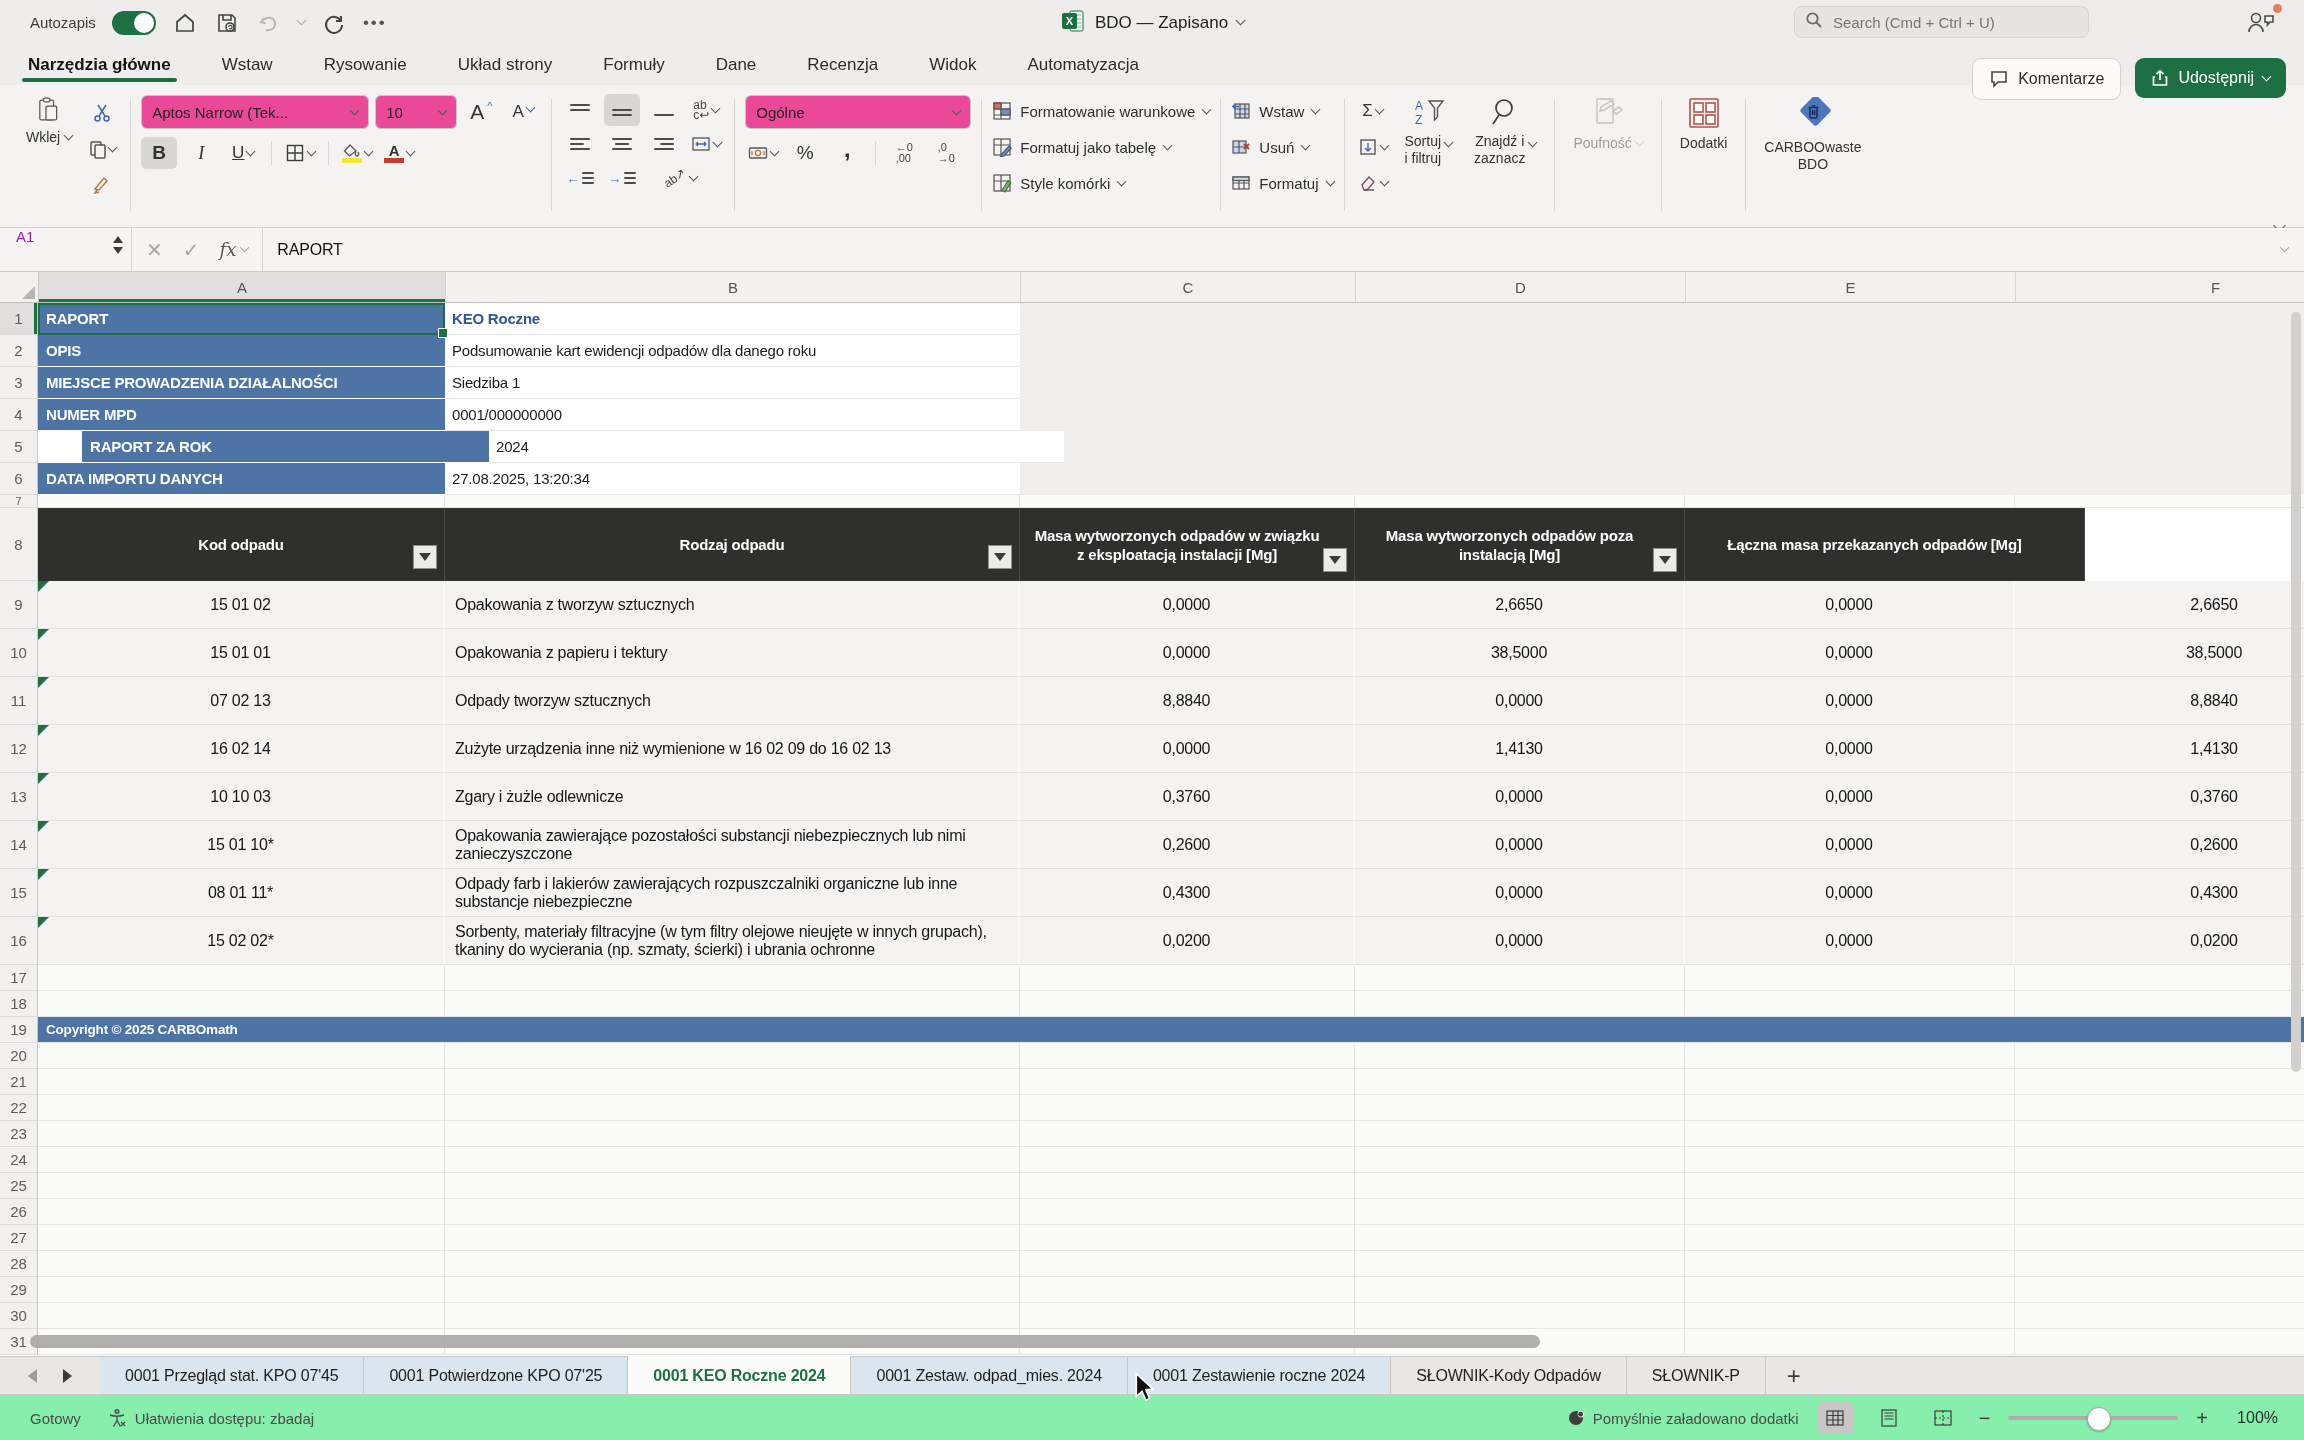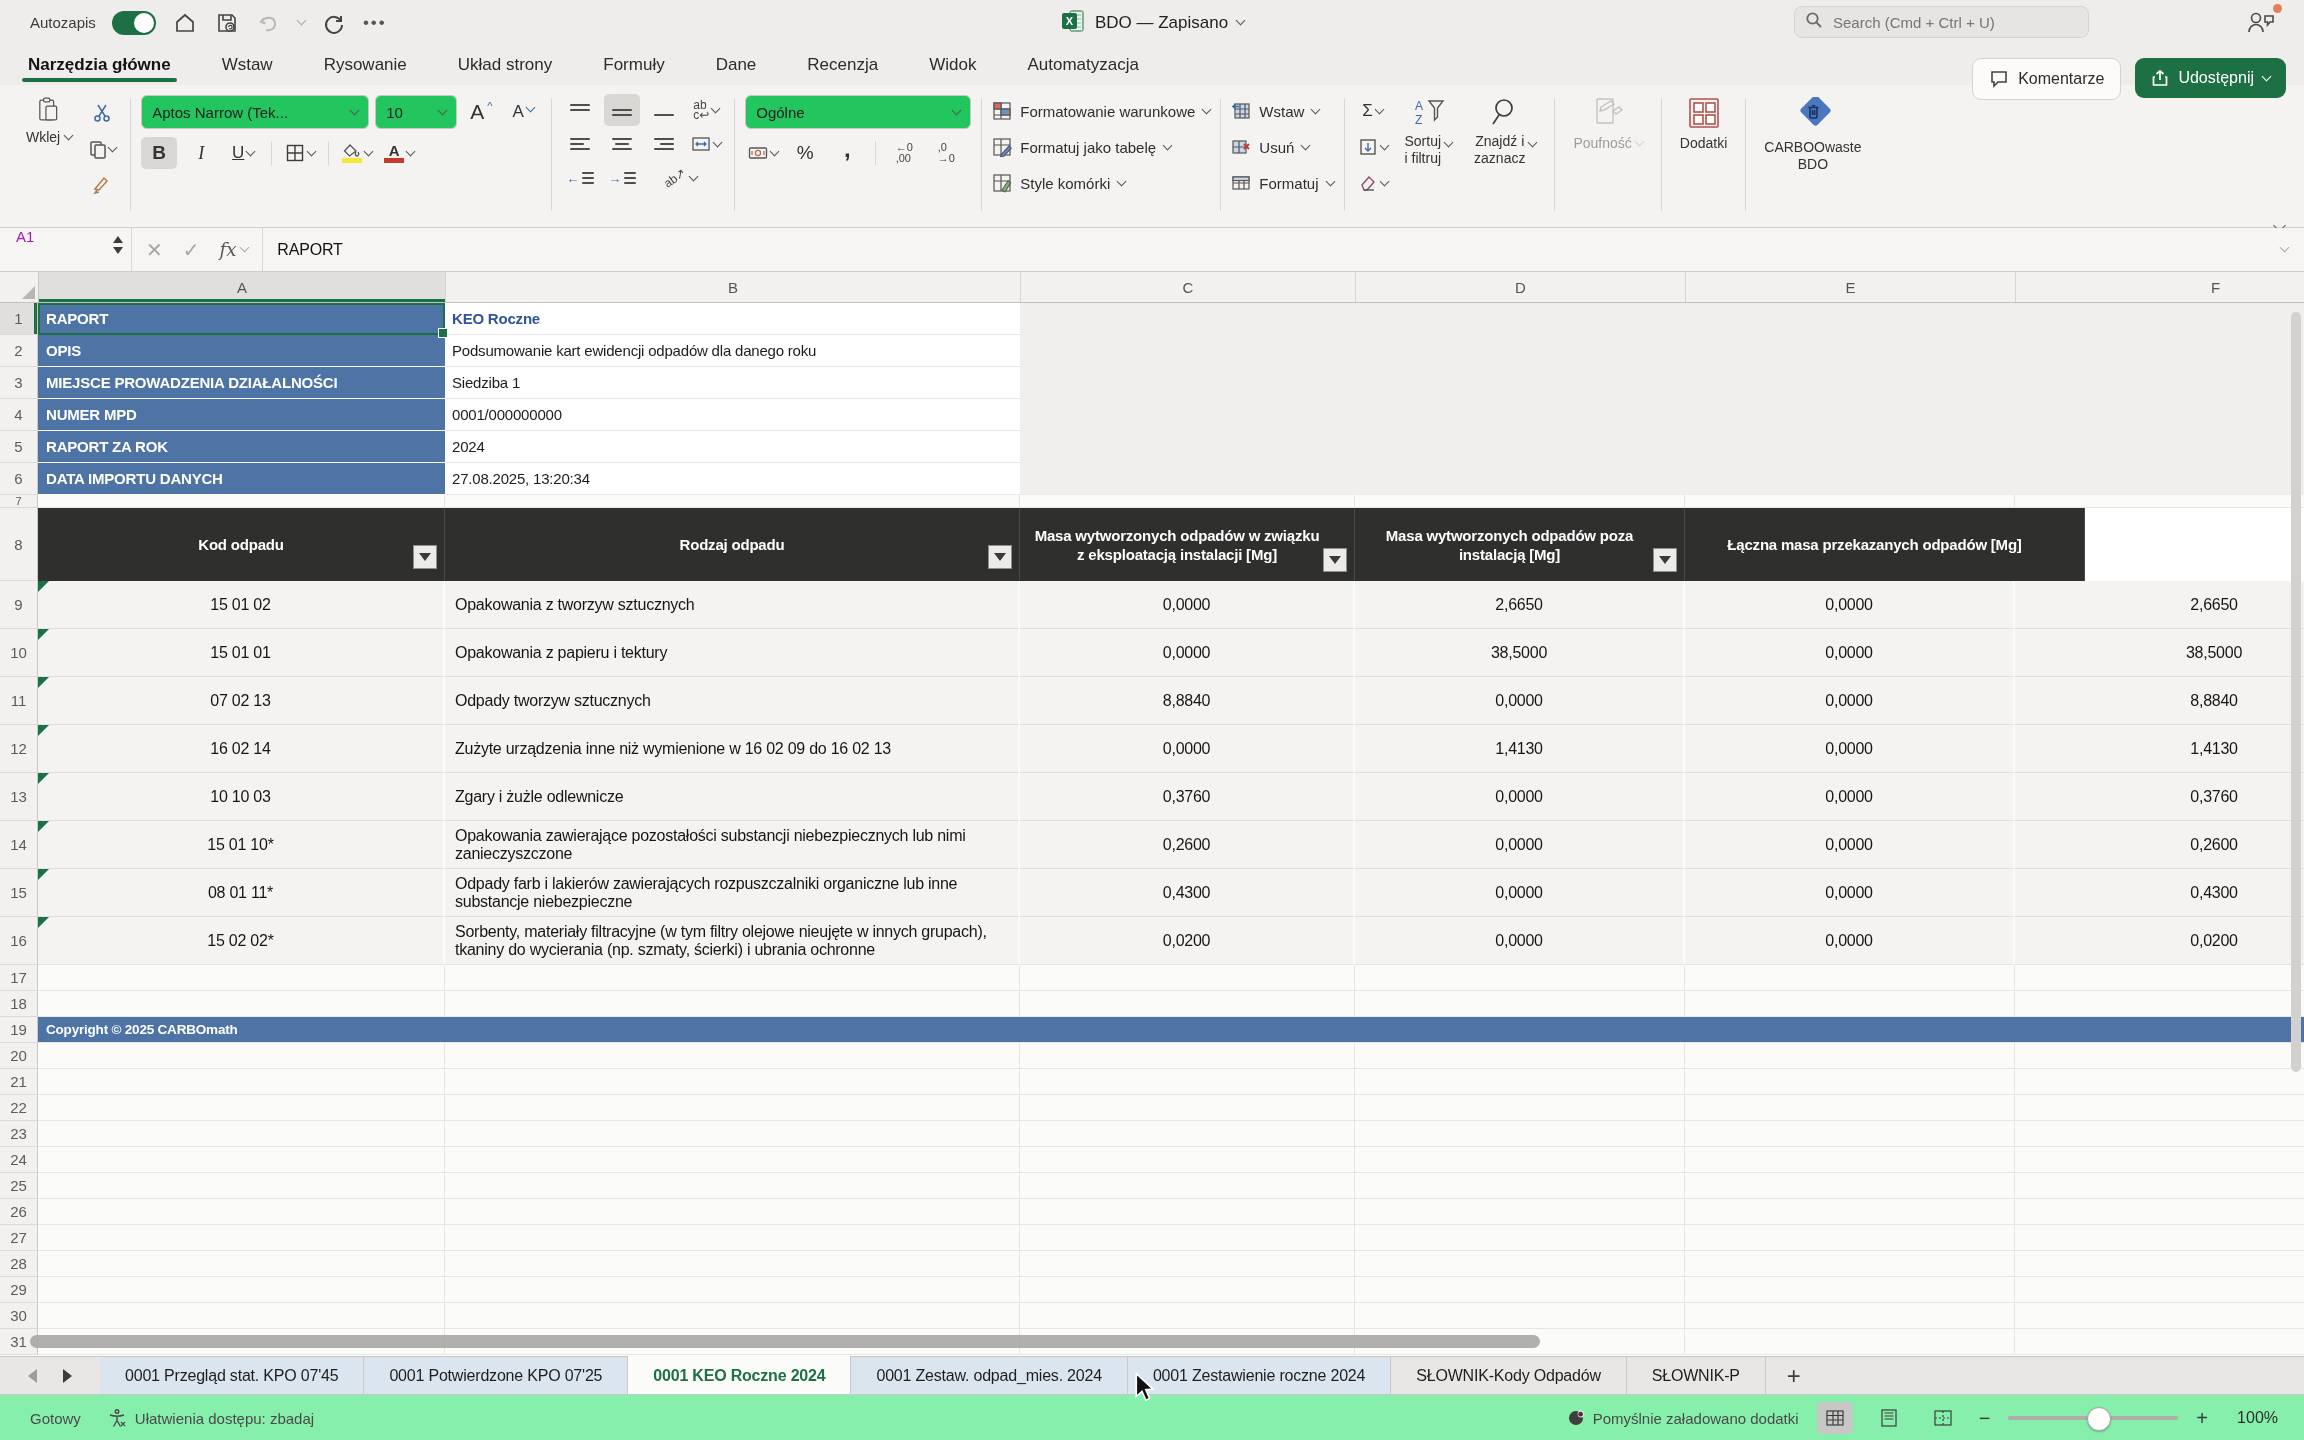--- a/index.html
+++ b/index.html
@@ -33,21 +33,21 @@
   .btn-comments{height:40px;border-radius:9px;background:#fcfbfa;border:1px solid #d5d3d0;display:flex;align-items:center;gap:9px;padding:0 16px;font-size:16px;color:#2c2c2c;}
   .btn-share{height:40px;border-radius:9px;background:#1d7044;color:#fff;display:flex;align-items:center;gap:9px;padding:0 16px;font-size:16px;}
 
   
   .ribbon{position:absolute;left:0;top:85px;width:2304px;height:143px;background:#f4f3f1;border-bottom:1px solid #d3d1ce;display:flex;align-items:flex-start;padding:10px 0 0 18px;box-sizing:border-box;}
   .vsep{width:1px;background:#d8d6d3;height:112px;margin:4px 10px 0 10px;flex:none;}
   .rgroup{display:flex;flex-direction:column;gap:7px;flex:none;}
   .rrow{display:flex;align-items:center;gap:6px;height:34px;}
   .mbtn{min-width:30px;height:32px;display:flex;align-items:center;justify-content:center;border-radius:5px;gap:3px;padding:0 3px;}
   .mbtn.on{background:#d8d7d4;}
-  .rsel{background:#22c55e;border:1px solid #c9c7c4;border-radius:6px;height:34px;display:flex;align-items:center;justify-content:space-between;padding:0 10px;font-size:15px;color:#222;box-sizing:border-box;}
+  .rsel{background:#ec4899;border:1px solid #c9c7c4;border-radius:6px;height:34px;display:flex;align-items:center;justify-content:space-between;padding:0 10px;font-size:15px;color:#222;box-sizing:border-box;}
   .bigbtn{display:flex;flex-direction:column;align-items:center;justify-content:flex-start;gap:6px;padding:2px 8px;border-radius:6px;}
   .bigbtn .blabel{font-size:14px;color:#333;text-align:center;line-height:17px;white-space:pre-line;}
   .stackrow{display:flex;align-items:center;gap:8px;height:32px;font-size:15px;color:#2e2e2e;white-space:nowrap;}
   .bars{display:flex;flex-direction:column;gap:3px;width:20px;}
   .bars .ln{height:2px;background:#4d4d4d;border-radius:1px;width:100%;}
   .bars.center{align-items:center;}.bars.center .ln:nth-child(2){width:70%;}
   .bars.right{align-items:flex-end;}.bars.right .ln:nth-child(2){width:70%;}
   .boldA{font-size:19px;font-weight:bold;color:#333;}
   .fill-swatch{display:flex;flex-direction:column;align-items:center;line-height:10px;}
   .swatch{width:20px;height:5px;margin-top:1px;}
@@ -669,21 +669,21 @@
           <div class="gcell acell" style="width: 407px;">
             <span>NUMER MPD</span>
           </div>
           <div class="gcell bcell" style="width: 575px;">
             <span>0001/000000000</span>
           </div>
           <div class="gcell flatcell" style="width: 1395px;"></div>
         </div>
         <div class="grow" style="height: 32px;">
           <div class="rownum">5</div>
-          <div class="gcell acell" style="width: 407px;">
+          <div class="gcell acell" style="width: 407px; margin-left: 44px;">
             <span>RAPORT ZA ROK</span>
           </div>
           <div class="gcell bcell" style="width: 575px;">
             <span>2024</span>
           </div>
           <div class="gcell flatcell" style="width: 1395px;"></div>
         </div>
         <div class="grow" style="height: 32px;">
           <div class="rownum">6</div>
           <div class="gcell acell" style="width: 407px;">

